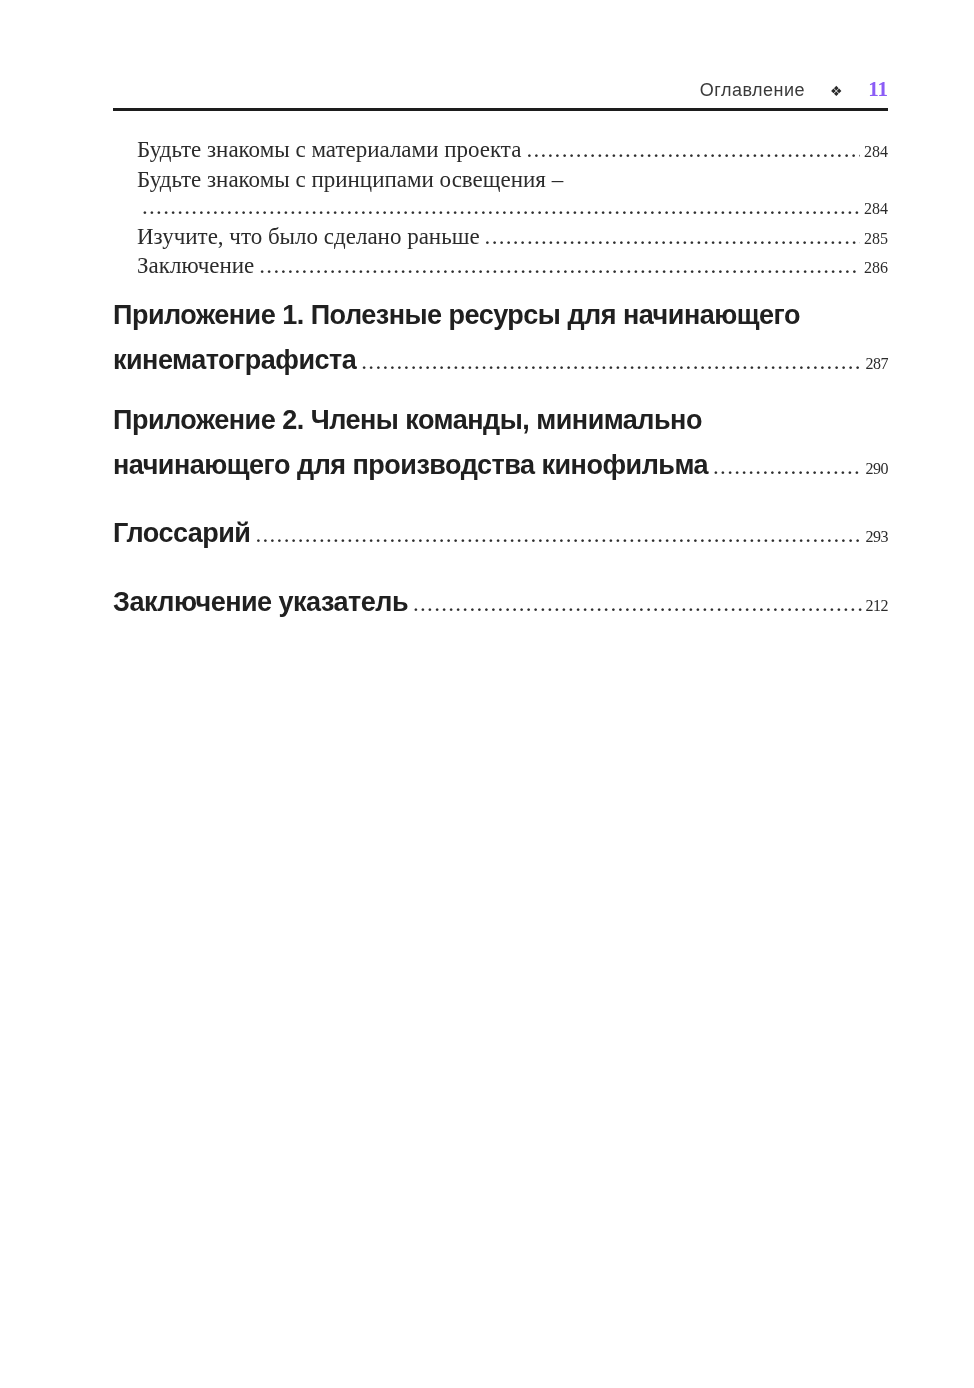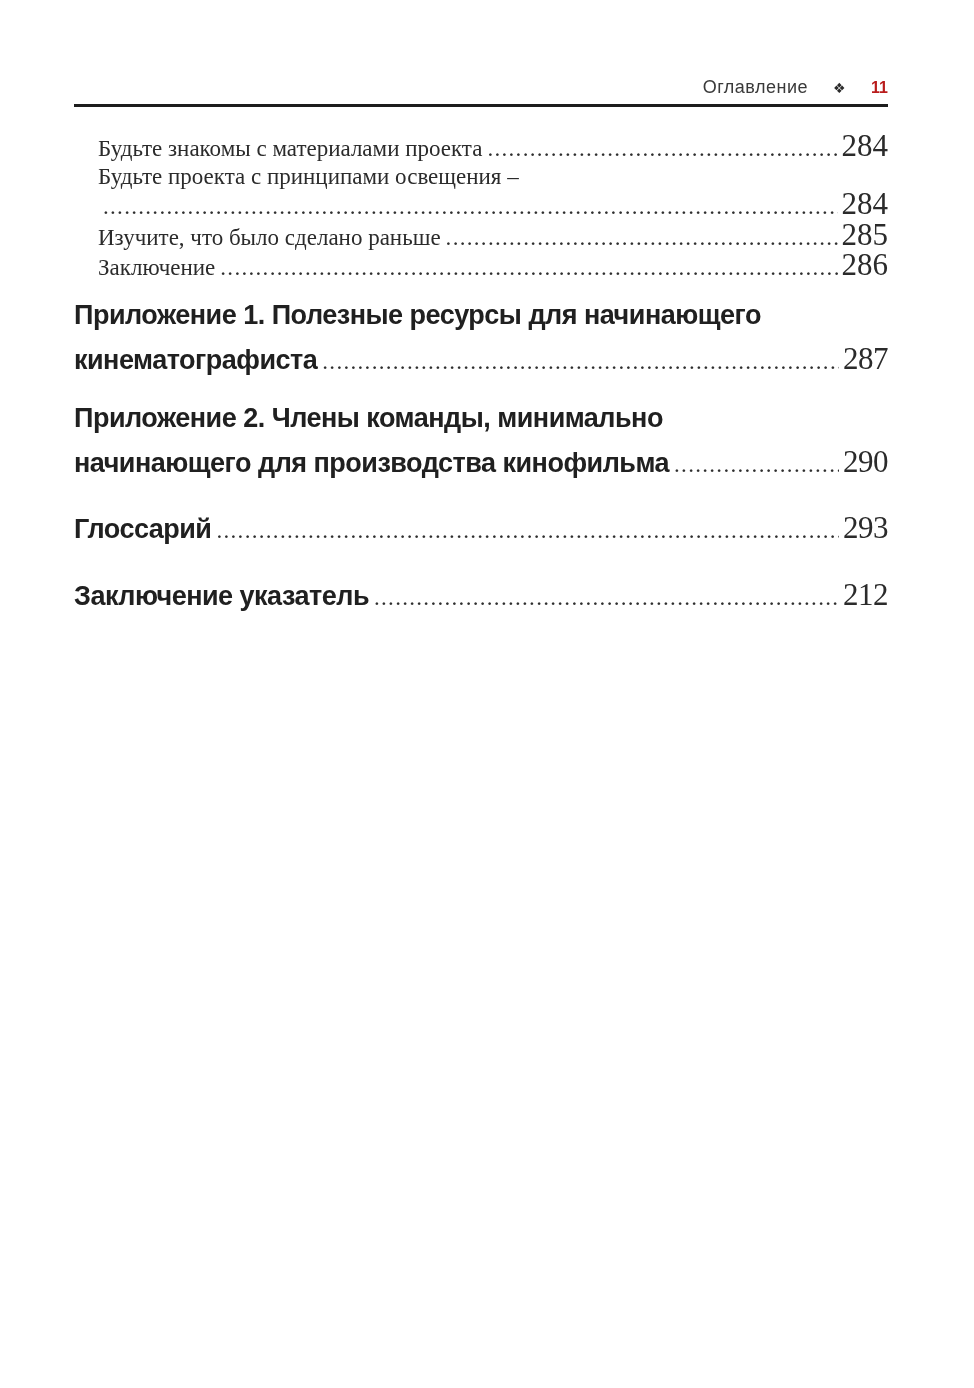--- a/index.html
+++ b/index.html
@@ -6,44 +6,45 @@
   .page {
     position: relative;
     width: 974px;
     height: 1388px;
     margin: 0 auto;
     background: #ffffff;
     overflow: hidden;
     font-family: "Liberation Serif", "DejaVu Serif", serif;
     color: #2b2b2b;
   }
-  .content { padding-left: 74px; padding-right: 86px; }
+  .content { padding-left: 113px; padding-right: 86px; }
 
   
   .running-head {
     display: flex;
     justify-content: flex-end;
     align-items: baseline;
     padding-top: 77px;
     font-family: "Liberation Sans", "DejaVu Sans", sans-serif;
     font-size: 18px;
     color: #3a3a3a;
     letter-spacing: 0.5px;
   }
   .running-head .orn {
     font-family: "DejaVu Sans", sans-serif;
     font-size: 14px;
     color: #2b2b2b;
     margin: 0 25px;
   }
   .running-head .folio {
     font-weight: 700;
-    font-size: 16px;
-    color: #b91c1c;
+    font-size: 21px;
+    color: #8b5cf6;
     letter-spacing: 0;
+    font-family: Liberation Serif, serif;
   }
   .head-rule {
     height: 3px;
     background: #1d1d1d;
     margin-top: 6px;
   }
 
   
   main { margin-top: 25px; }
   .toc-row { display: flex; align-items: baseline; }
@@ -59,21 +60,21 @@
     font-size: 23px;
     color: #2e2e2e;
   }
   .leader::after {
     content: "......................................................................................................................................................................................";
     letter-spacing: 1.3px;
   }
   .pg {
     font-family: "Liberation Serif", "DejaVu Serif", serif;
     font-weight: normal;
-    font-size: 31px;
+    font-size: 16px;
     color: #2b2b2b;
   }
 
   
   .sub-entries {
     padding-left: 24px;
     font-size: 23px;
     line-height: 27.5px;
   }
 
@@ -112,21 +113,21 @@
 
       <section class="sub-entries">
 
         <div class="toc-row">
           <span class="toc-line">Будьте знакомы с материалами проекта</span>
           <span class="leader"></span>
           <span class="pg">284</span>
         </div>
 
         <div>
-          <div class="toc-line">Будьте проекта с принципами освещения –</div>
+          <div class="toc-line">Будьте знакомы с принципами освещения –</div>
           <div class="toc-row">
             <span class="leader"></span>
             <span class="pg">284</span>
           </div>
         </div>
 
         <div class="toc-row">
           <span class="toc-line">Изучите, что было сделано раньше</span>
           <span class="leader"></span>
           <span class="pg">285</span>

